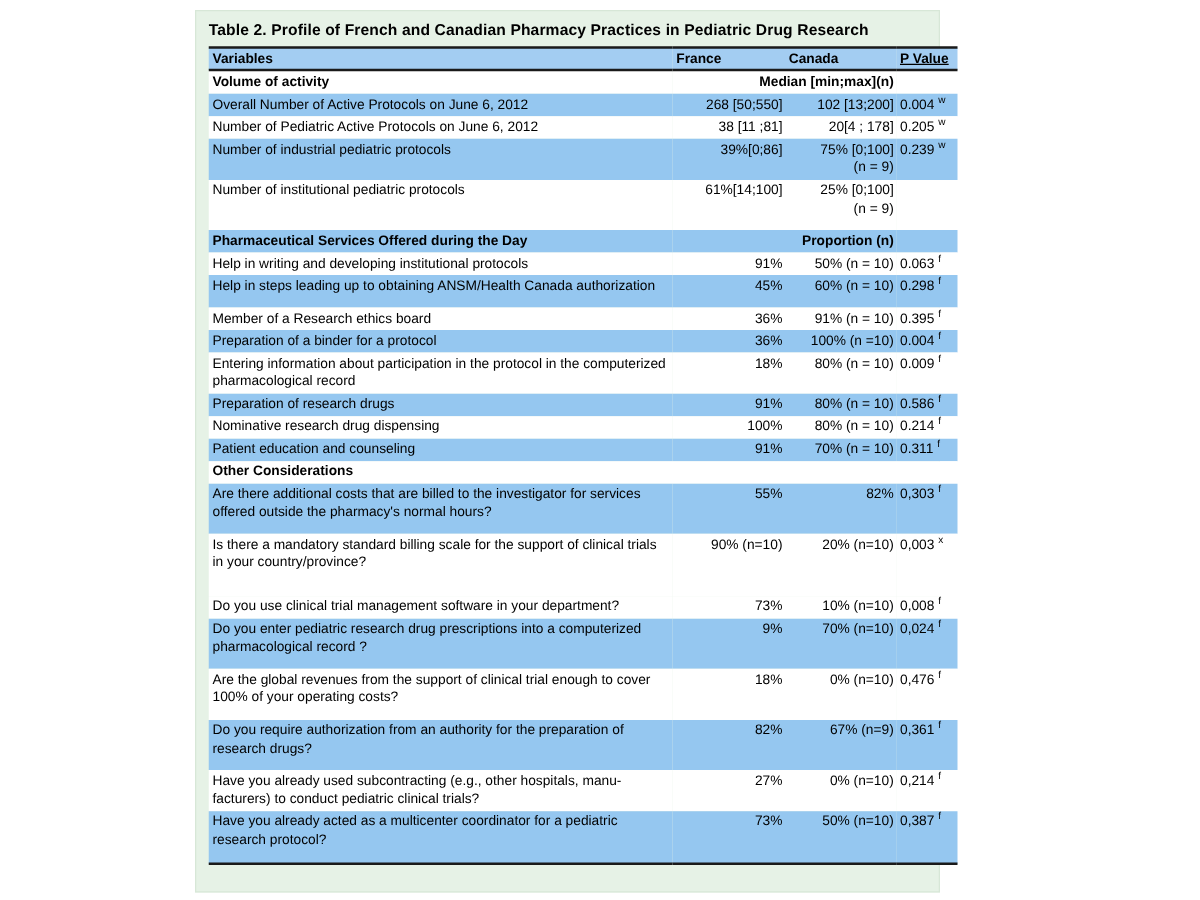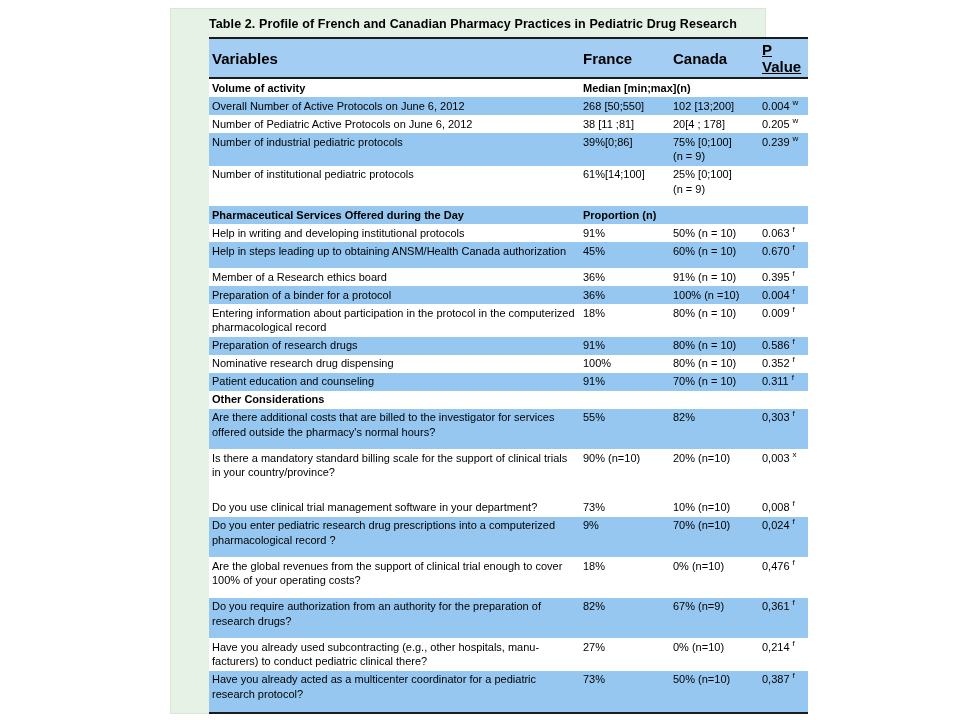--- a/index.html
+++ b/index.html
@@ -4,42 +4,41 @@
 <style>
   html,body{margin:0;padding:0;}
   body{
     width:960px;height:720px;position:relative;
     background:#ffffff;
     font-family:"Liberation Sans", sans-serif;
     color:#000;
     overflow:hidden;
   }
   .panel{
-    position:absolute;left:170px;top:8px;width:596px;height:706px;
+    position:absolute;left:156px;top:8px;width:596px;height:706px;
     background:#e6f2e6;
     border:1px solid #d7e7d7;
     box-sizing:border-box;
-    padding-left:28px;
   }
   .title{
     font-size:12.5px;font-weight:bold;color:#000;
     padding:8px 4px 6px 10px;
     letter-spacing:0.1px;
   }
   table.tbl{
     border-collapse:collapse;
     table-layout:fixed;
     margin-left:10px;
     width:579px;
     border-bottom:2px solid #1a1a1a;
   }
   .tbl th{
     background:#a3cdf2;
     text-align:left;
-    font-size:15px;
+    font-size:11px;
     font-weight:bold;
     padding:2px 2px 2px 3px;
     border-top:2px solid #1a1a1a;
     border-bottom:2px solid #1a1a1a;
   }
   .col-var{width:366px;}
   .col-fr{width:85px;}
   .col-ca{width:84px;}
   .col-p{width:44px;text-decoration:underline;}
   .tbl td{
@@ -47,21 +46,21 @@
     line-height:1.32;
     padding:1.5px 2px 2px 3px;
     vertical-align:top;
     word-wrap:break-word;
   }
   tr.blue{background:#95c7f0;}
   tr.white{background:#ffffff;}
   tr.bold td{font-weight:bold;}
   tr.sp1 td{padding-bottom:10px;}
   tr.sp2 td{padding-bottom:19px;}
-  td.cc, td.cf{white-space:pre-line;}
+  td.cc, td.cf{white-space:pre-line;text-align:right;}
   td.cp sup{font-size:8px;line-height:0;}
 </style>
 </head>
 <body>
 
 <div class="panel">
   <div class="title">Table 2. Profile of French and Canadian Pharmacy Practices in Pediatric Drug Research</div>
   <table class="tbl">
     <thead>
       <tr>
@@ -111,21 +110,21 @@
         <tr class="white">
           <td class="cv">Help in writing and developing institutional protocols</td>
           <td class="cf">91%</td>
           <td class="cc">50% (n = 10)</td>
           <td class="cp"><span>0.063 </span> <sup>f</sup></td>
         </tr>
         <tr class="blue sp1">
           <td class="cv">Help in steps leading up to obtaining ANSM/Health Canada authorization</td>
           <td class="cf">45%</td>
           <td class="cc">60% (n = 10)</td>
-          <td class="cp"><span>0.670 </span> <sup>f</sup></td>
+          <td class="cp"><span>0.298 </span> <sup>f</sup></td>
         </tr>
         <tr class="white">
           <td class="cv">Member of a Research ethics board</td>
           <td class="cf">36%</td>
           <td class="cc">91% (n = 10)</td>
           <td class="cp"><span>0.395</span> <sup>f</sup></td>
         </tr>
         <tr class="blue">
           <td class="cv">Preparation of a binder for a protocol</td>
           <td class="cf">36%</td>
@@ -141,21 +140,21 @@
         <tr class="blue">
           <td class="cv">Preparation of research drugs</td>
           <td class="cf">91%</td>
           <td class="cc">80% (n = 10)</td>
           <td class="cp"><span>0.586 </span> <sup>f</sup></td>
         </tr>
         <tr class="white">
           <td class="cv">Nominative research drug dispensing</td>
           <td class="cf">100%</td>
           <td class="cc">80% (n = 10)</td>
-          <td class="cp"><span>0.352 </span> <sup>f</sup></td>
+          <td class="cp"><span>0.214 </span> <sup>f</sup></td>
         </tr>
         <tr class="blue">
           <td class="cv">Patient education and counseling</td>
           <td class="cf">91%</td>
           <td class="cc">70% (n = 10)</td>
           <td class="cp"><span>0.311 </span> <sup>f</sup></td>
         </tr>
         <tr class="white bold">
           <td class="cv" colspan="4">Other Considerations</td>
         </tr>
@@ -189,21 +188,21 @@
           <td class="cc">0%  (n=10)</td>
           <td class="cp"><span>0,476</span> <sup>f</sup></td>
         </tr>
         <tr class="blue sp1">
           <td class="cv">Do you require authorization from an authority for the preparation of research drugs?</td>
           <td class="cf">82%</td>
           <td class="cc">67% (n=9)</td>
           <td class="cp"><span>0,361</span> <sup>f</sup></td>
         </tr>
         <tr class="white">
-          <td class="cv">Have you already used subcontracting  (e.g., other hospitals, manu-facturers) to conduct pediatric clinical there?</td>
+          <td class="cv">Have you already used subcontracting  (e.g., other hospitals, manu-facturers) to conduct pediatric clinical trials?</td>
           <td class="cf">27%</td>
           <td class="cc">0%  (n=10)</td>
           <td class="cp"><span>0,214</span> <sup>f</sup></td>
         </tr>
         <tr class="blue sp1">
           <td class="cv">Have you already acted as a multicenter coordinator for a pediatric research protocol?</td>
           <td class="cf">73%</td>
           <td class="cc">50%  (n=10)</td>
           <td class="cp"><span>0,387</span> <sup>f</sup></td>
         </tr>

